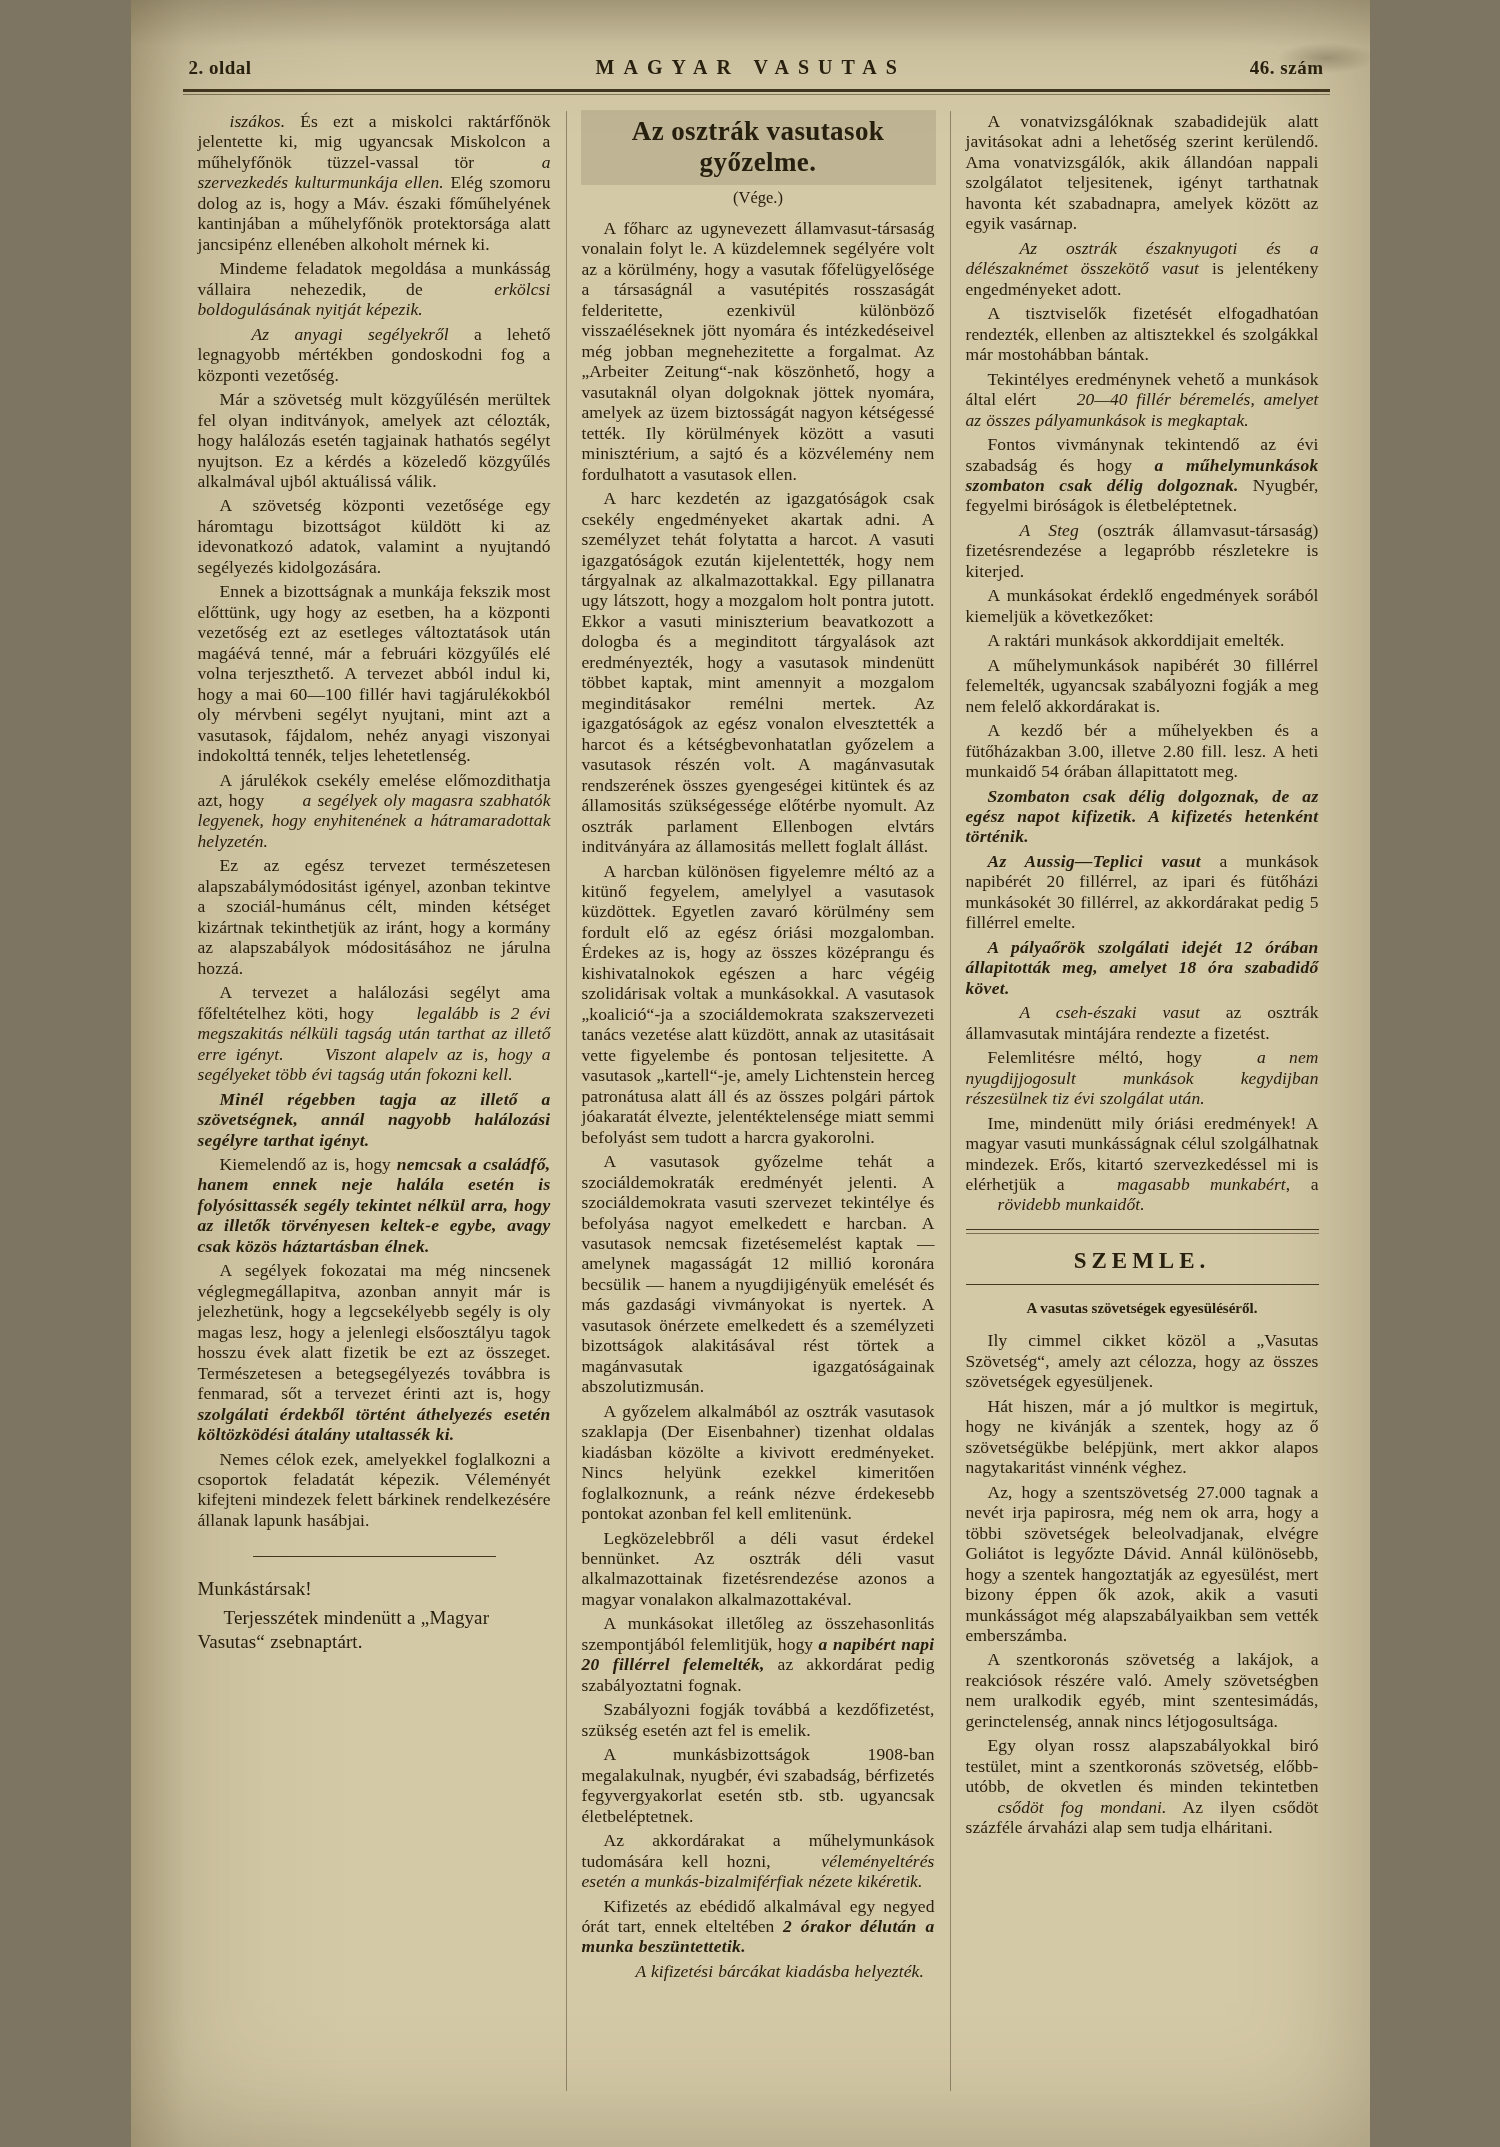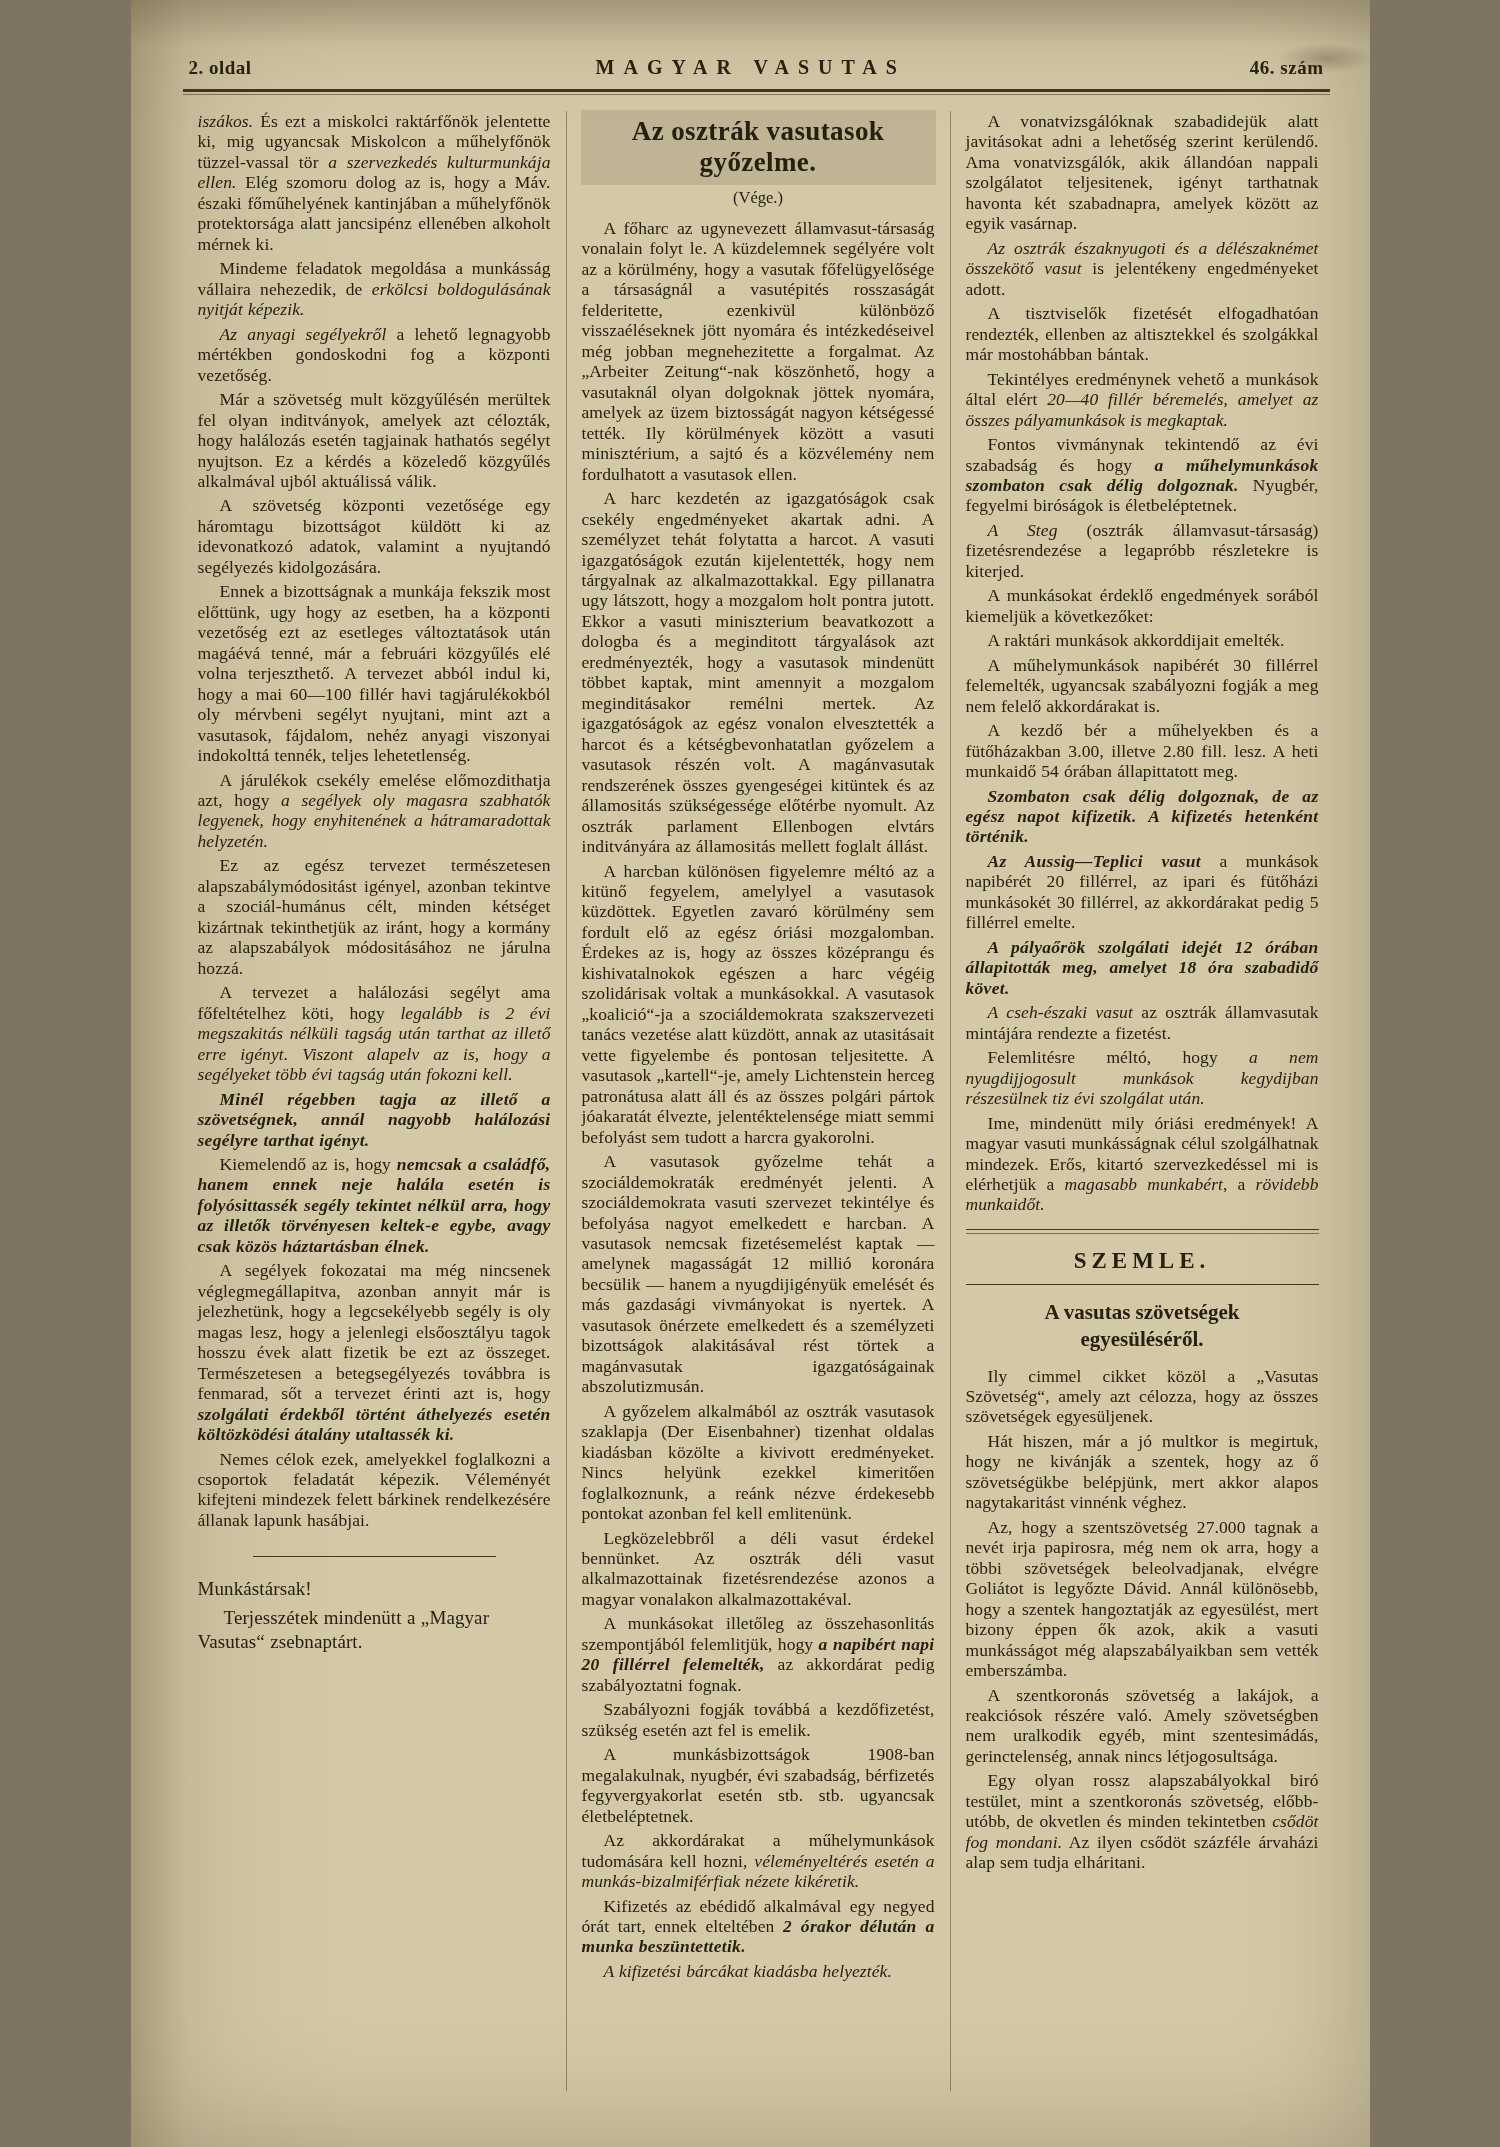--- a/index.html
+++ b/index.html
@@ -22,35 +22,35 @@
   .hdr-side{font-size:19px;font-weight:bold;letter-spacing:.5px;}
   .hdr-title{font-size:20px;font-weight:bold;letter-spacing:9px;}
   .header-rule{border-top:3px solid #41361f;margin:0 40px 0 52px;position:relative;}
   .header-rule::after{content:"";display:block;border-top:1px solid rgba(65,54,31,.55);margin-top:2px;}
   .cols{display:flex;align-items:stretch;padding:16px 36px 0 52px;height:1980px;}
   .col{flex:1 1 0;padding:0 15px;min-width:0;}
   .col + .col{border-left:1px solid rgba(62,52,30,.45);}
   .col p{margin:0 0 4px;text-align:justify;text-indent:22px;
     font-size:17.5px;line-height:1.17;letter-spacing:.1px;word-spacing:.5px;}
   .cont p:first-child{text-indent:0;}
-  .st-i{font-style:italic;}
+  .st-i{font-style:italic;margin-left:32px;}
   .st-bi{font-weight:bold;font-style:italic;letter-spacing:.3px;}
   .headline{font-size:27px;font-weight:bold;text-align:center;margin:0 0 4px;
     padding:5px 10px 6px;letter-spacing:.4px;background:rgba(52,42,22,.13);
     box-shadow:0 0 0 1px rgba(52,42,22,.12);}
   .vege{text-align:center;font-size:16.5px;margin:2px 0 10px;}
   .footer-divider{border-top:1px solid #41361f;margin:26px 55px 20px;}
   .footer-call p{font-weight:normal;font-size:19px;text-align:left;text-indent:26px;
     margin:0 0 5px;line-height:1.25;}
   .szemle-rules{margin:14px 0 0;border-top:1px solid #41361f;}
   .szemle-rules::after{content:"";display:block;border-top:1px solid rgba(65,54,31,.6);margin-top:3px;}
   .szemle-title{font-size:23px;font-weight:bold;text-align:center;letter-spacing:5px;
     margin:14px 0 10px;}
   .szemle-underline{border-top:1px solid #41361f;margin:0 0 14px;}
-  .szemle-article-title{font-size:21px;font-weight:bold;text-align:center;
+  .szemle-article-title{font-size:15px;font-weight:bold;text-align:center;
     margin:4px 30px 12px;line-height:1.3;}
 </style>
 </head>
 <body>
 
 <div class="page">
 
   <div class="header">
     <span class="hdr-side">2. oldal</span>
     <span class="hdr-title">MAGYAR VASUTAS</span>

